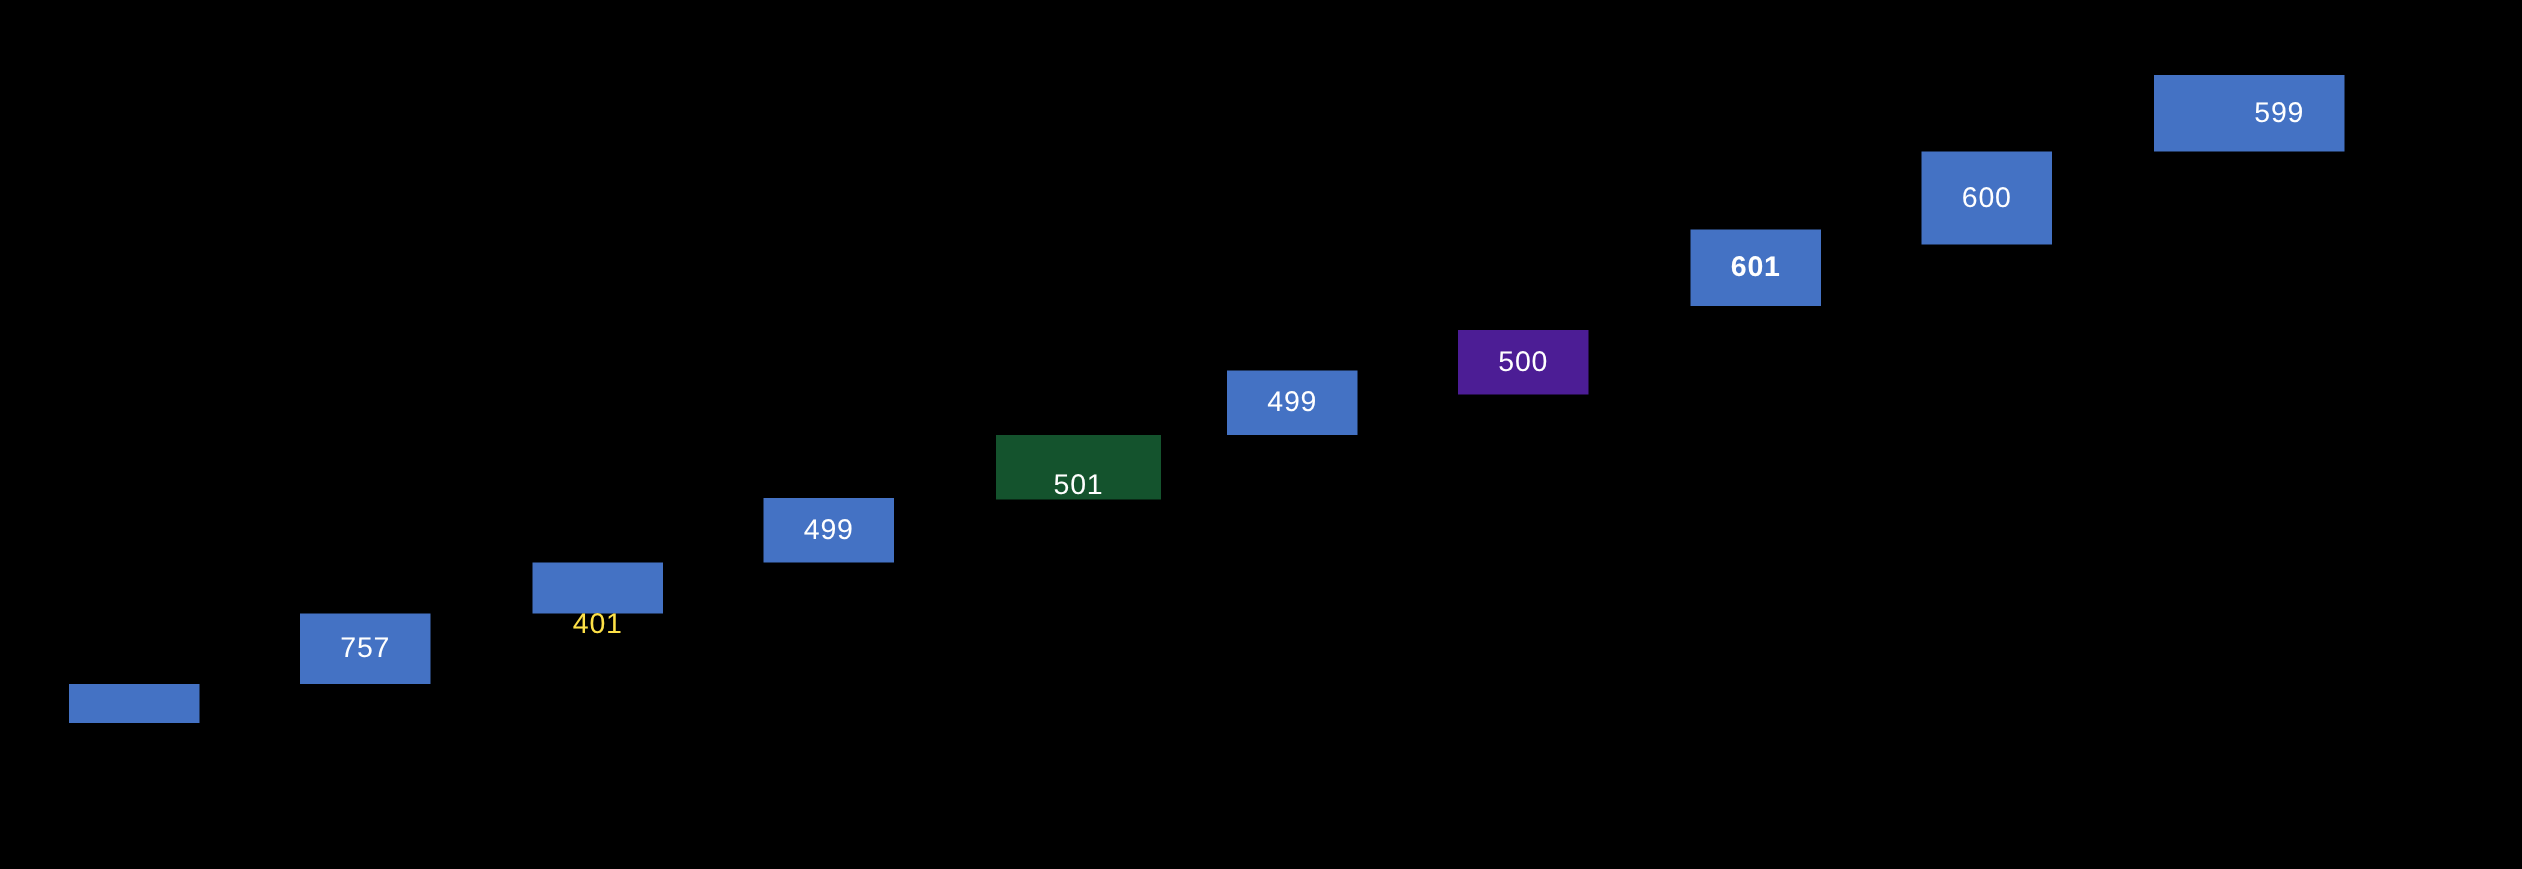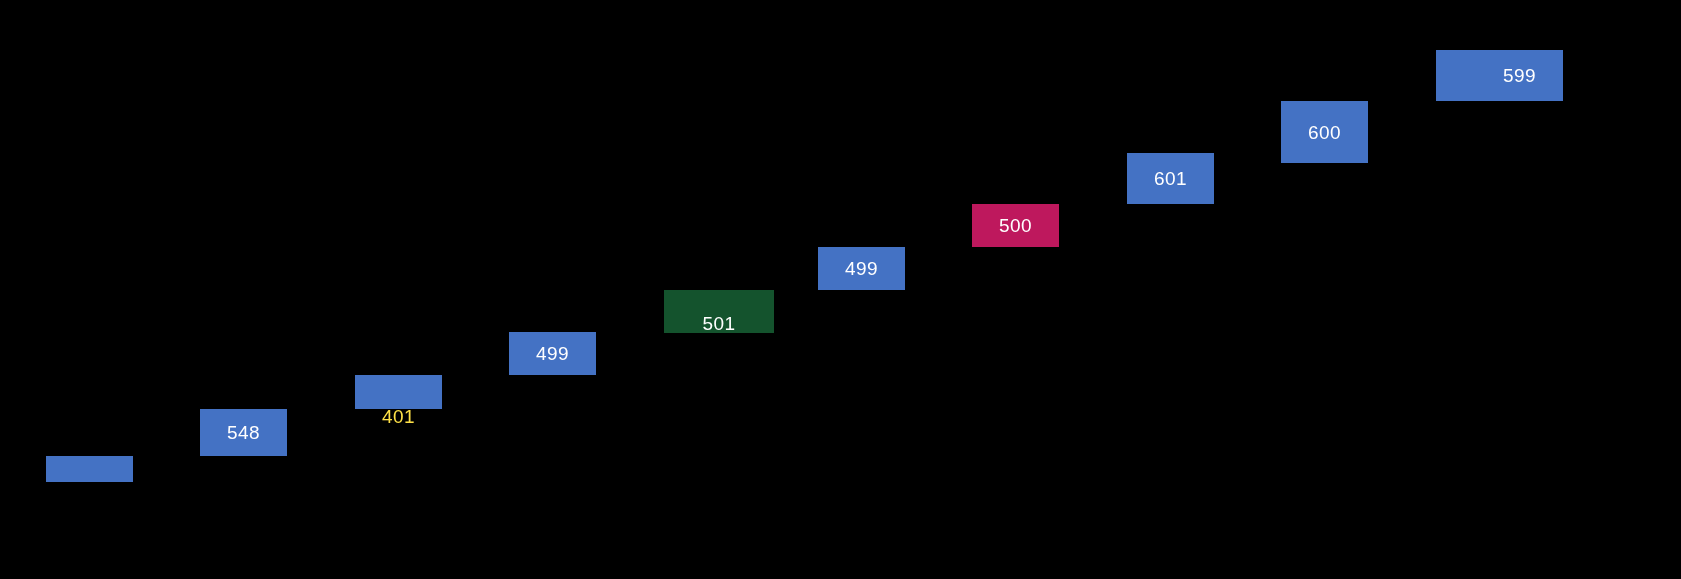--- a/index.html
+++ b/index.html
@@ -32,38 +32,38 @@
 </style>
 </head>
 <body>
 
 <div class="chart-canvas" id="chart">
   <div id="plot-area">
       <div class="bar" style="left: 46px; top: 456px; width: 87px; height: 26px; background: rgb(68, 114, 196);">
         <span class="bar-label" style="color: rgb(255, 255, 255);"></span>
       </div>
       <div class="bar" style="left: 200px; top: 409px; width: 87px; height: 47px; background: rgb(68, 114, 196);">
-        <span class="bar-label" style="color: rgb(255, 255, 255);">548</span>
+        <span class="bar-label" style="color: rgb(255, 255, 255);">757</span>
       </div>
       <div class="bar" style="left: 355px; top: 375px; width: 87px; height: 34px; background: rgb(68, 114, 196);">
         <span class="bar-label" style="color: #fde047; margin-top: 48px;">401</span>
       </div>
       <div class="bar" style="left: 509px; top: 332px; width: 87px; height: 43px; background: rgb(68, 114, 196);">
         <span class="bar-label" style="color: rgb(255, 255, 255);">499</span>
       </div>
       <div class="bar" style="left: 664px; top: 290px; width: 110px; height: 43px; background: #14532d; align-items: flex-end;">
         <span class="bar-label" style="color: rgb(255, 255, 255);">501</span>
       </div>
       <div class="bar" style="left: 818px; top: 247px; width: 87px; height: 43px; background: rgb(68, 114, 196);">
         <span class="bar-label" style="color: rgb(255, 255, 255);">499</span>
       </div>
-      <div class="bar" style="left: 972px; top: 204px; width: 87px; height: 43px; background: #be185d;">
+      <div class="bar" style="left: 972px; top: 220px; width: 87px; height: 43px; background: #4c1d95;">
         <span class="bar-label" style="color: rgb(255, 255, 255);">500</span>
       </div>
-      <div class="bar" style="left: 1127px; top: 153px; width: 87px; height: 51px; background: rgb(68, 114, 196);">
+      <div class="bar" style="left: 1127px; top: 153px; width: 87px; height: 51px; background: rgb(68, 114, 196); font-weight: bold;">
         <span class="bar-label" style="color: rgb(255, 255, 255);">601</span>
       </div>
       <div class="bar" style="left: 1281px; top: 101px; width: 87px; height: 62px; background: rgb(68, 114, 196);">
         <span class="bar-label" style="color: rgb(255, 255, 255);">600</span>
       </div>
       <div class="bar" style="left: 1436px; top: 50px; width: 87px; height: 51px; background: rgb(68, 114, 196); padding-left: 40px;">
         <span class="bar-label" style="color: rgb(255, 255, 255);">599</span>
       </div>
     </div>
 </div>

